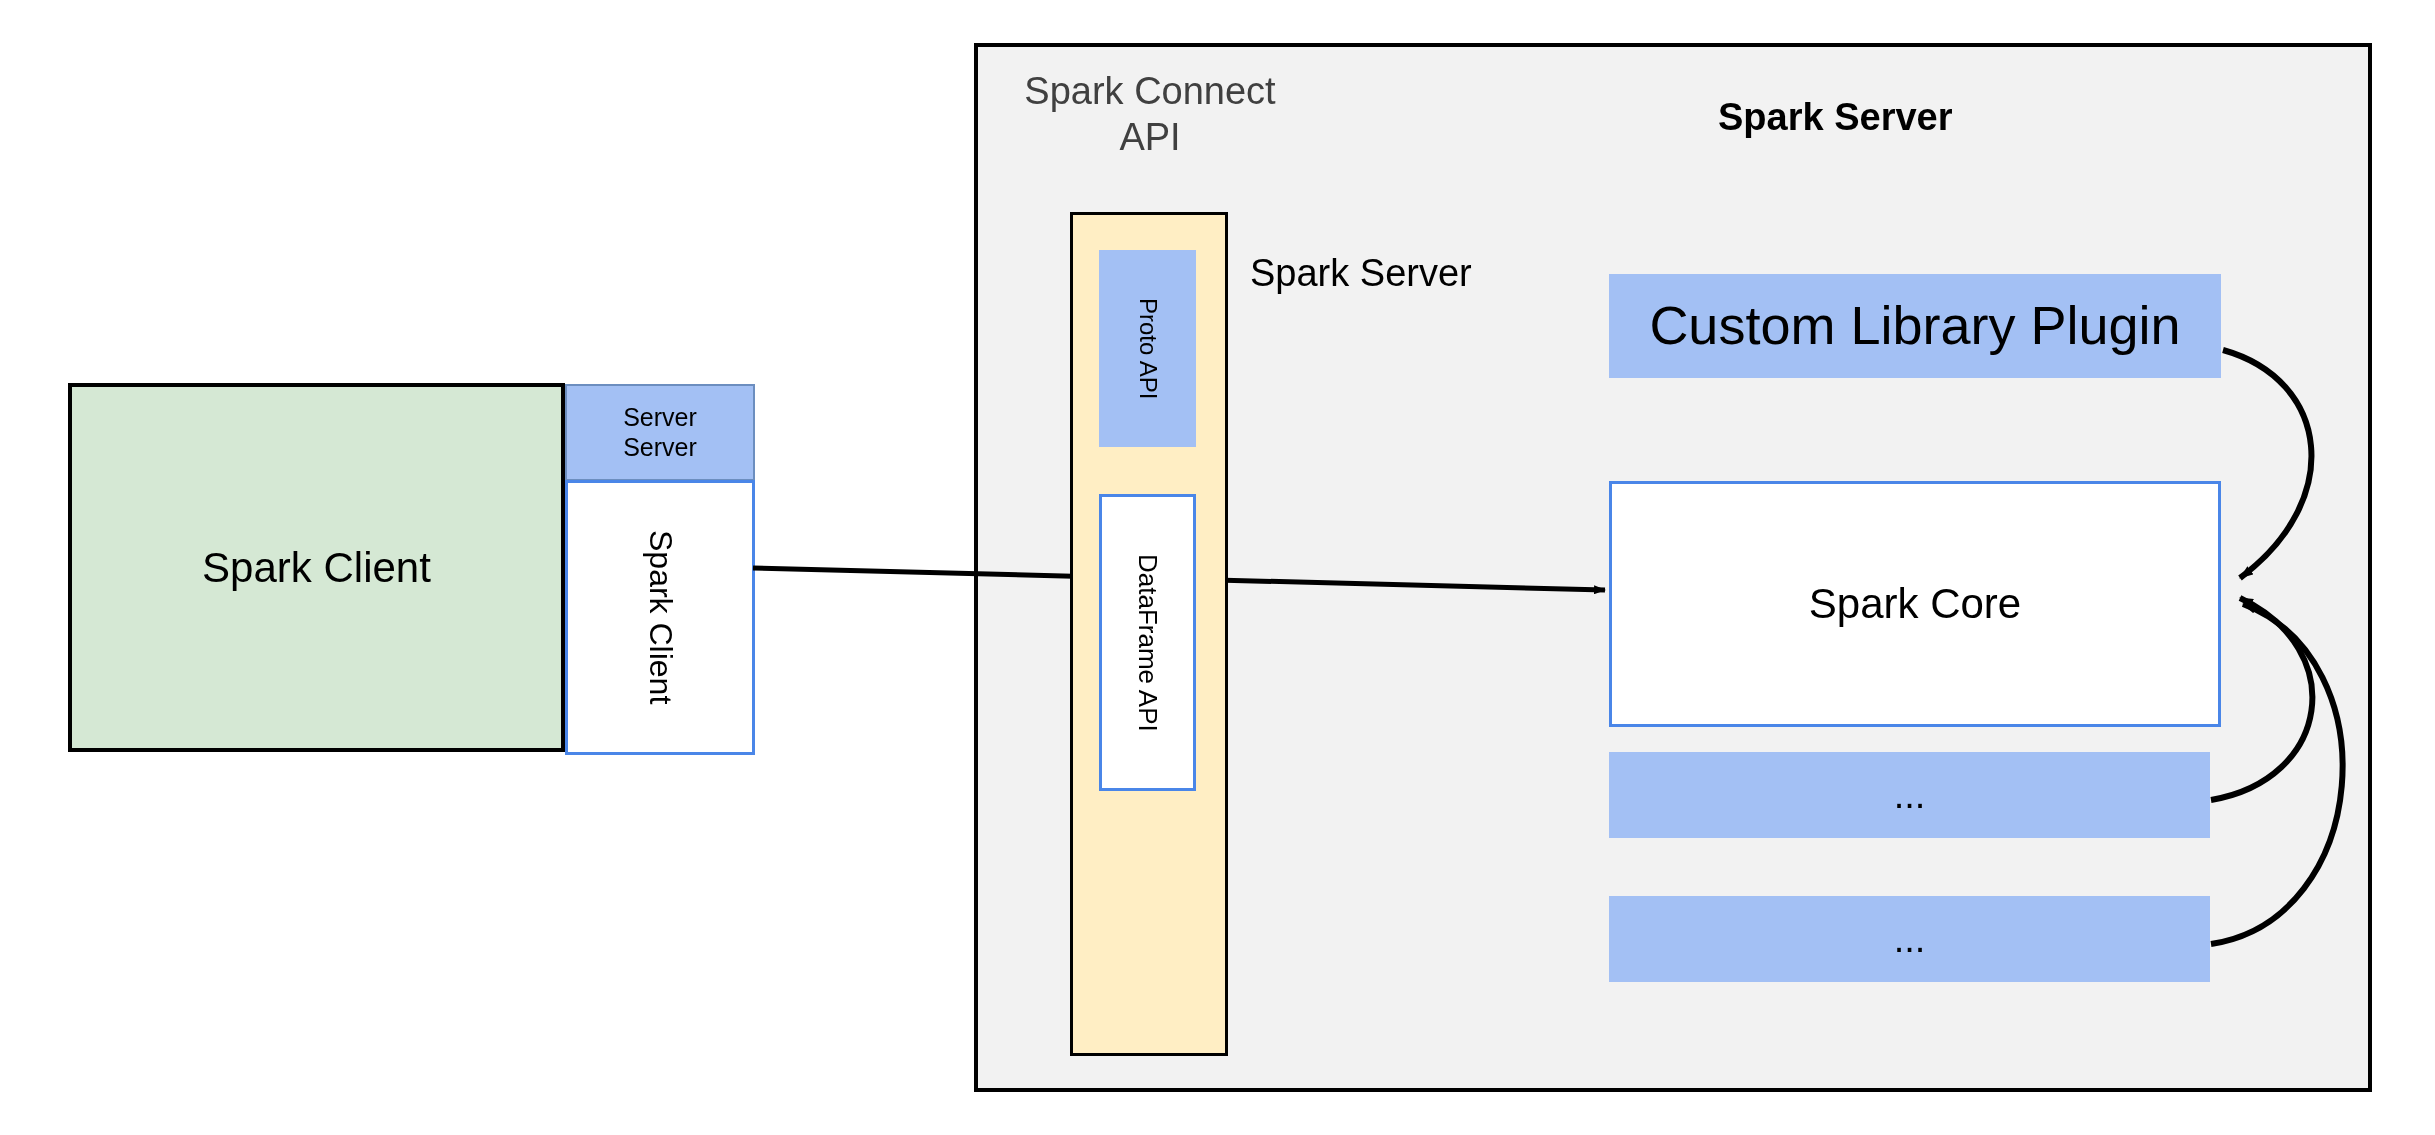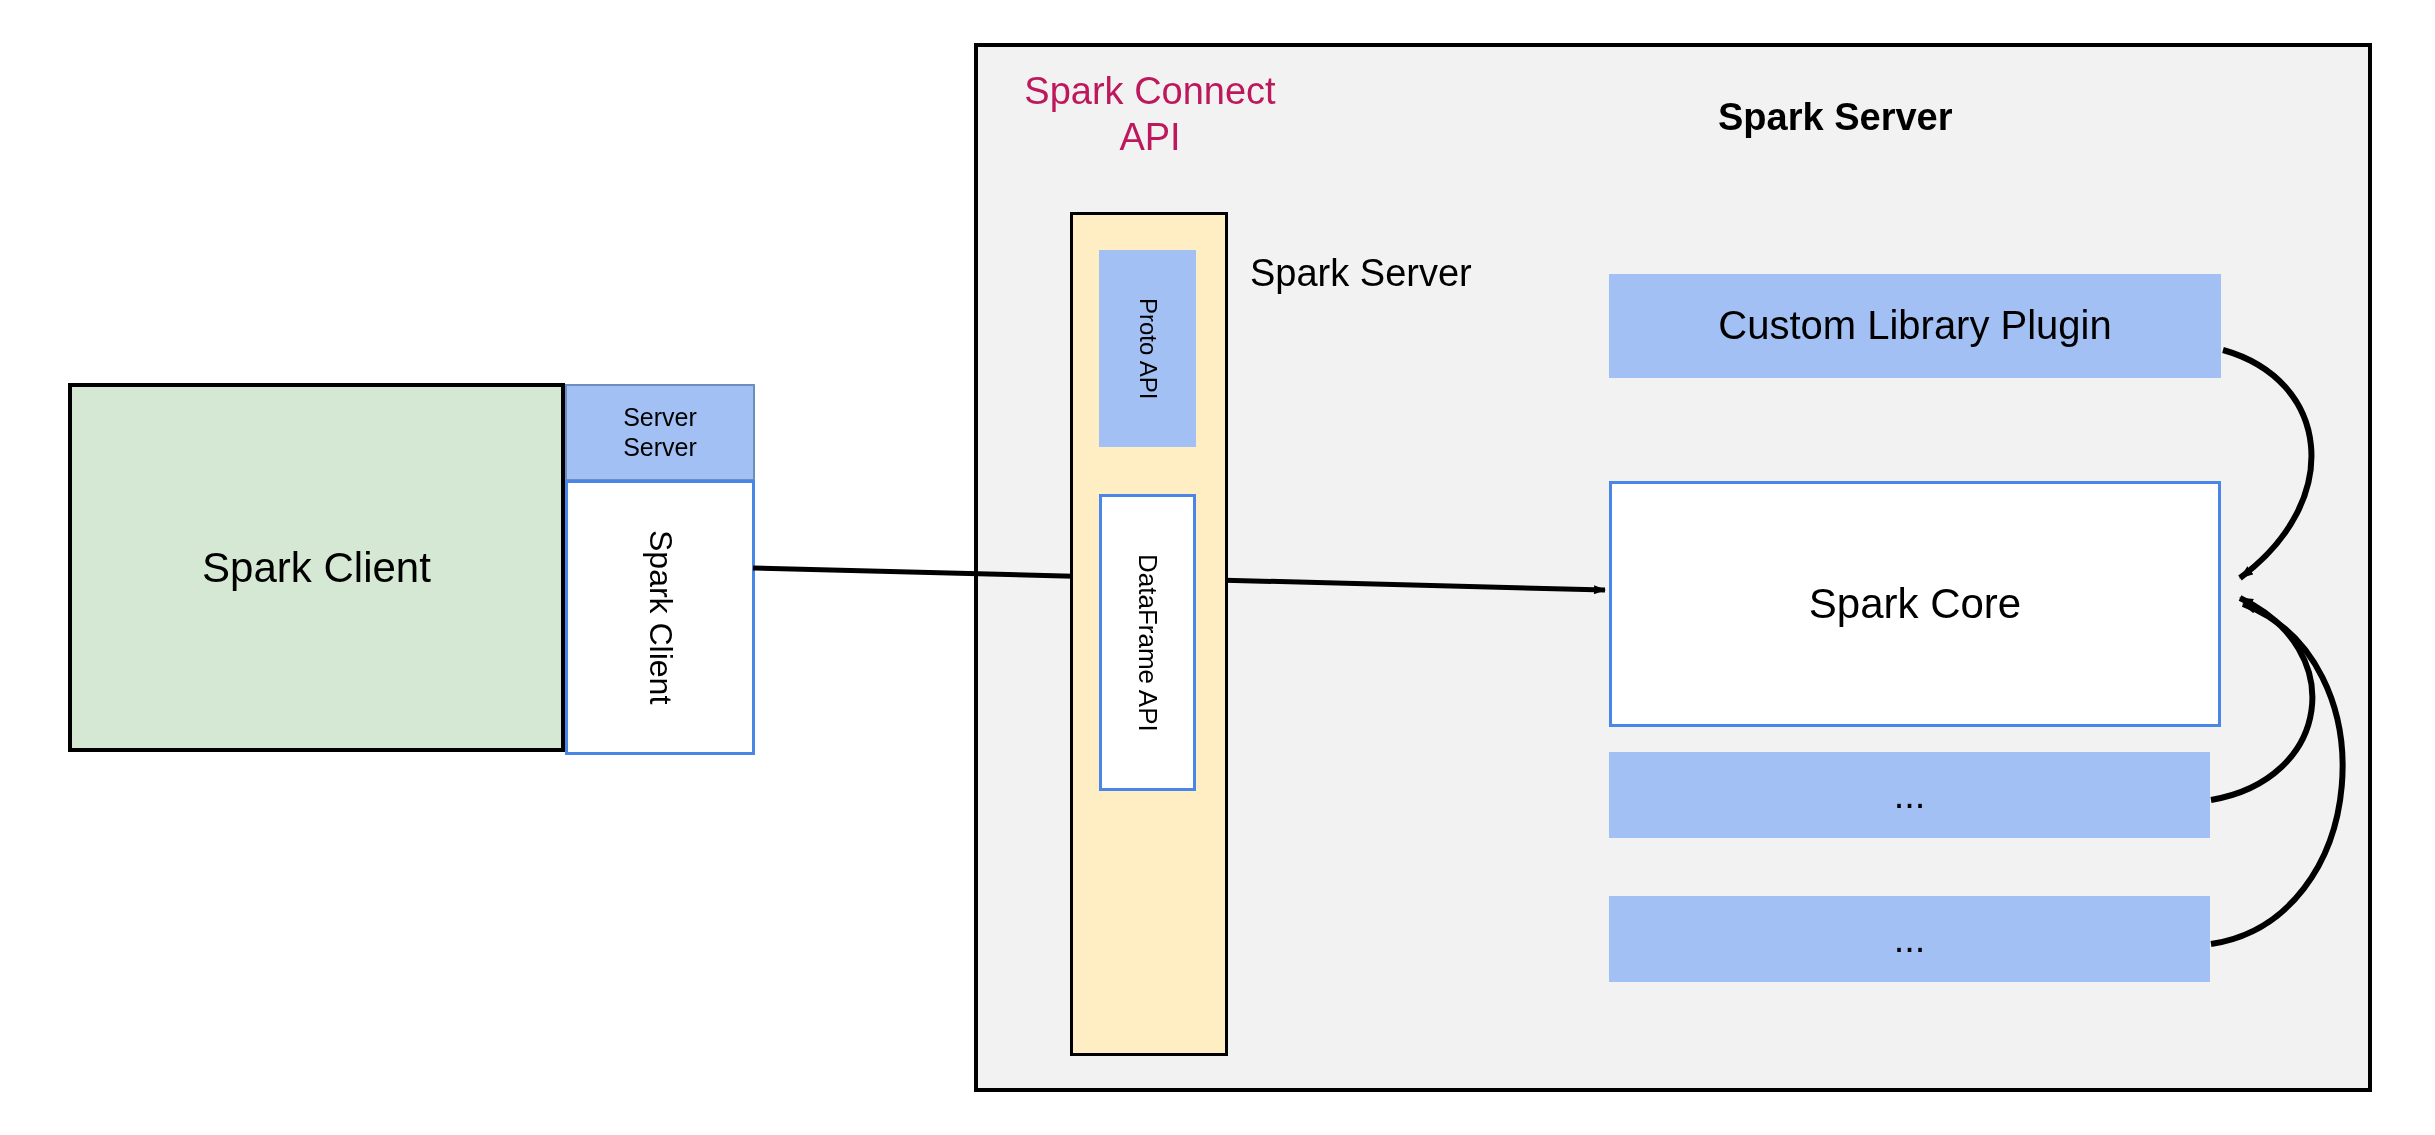--- a/index.html
+++ b/index.html
@@ -84,21 +84,21 @@
     z-index: 1;
   }
 
   #connect-api-label {
     position: absolute;
     left: 1000px;
     top: 68px;
     width: 300px;
     font-size: 38px;
     text-align: center;
-    color: #be185d;
+    color: #404040;
     line-height: 1.22;
     z-index: 4;
   }
 
   #server-title {
     position: absolute;
     left: 1718px;
     top: 96px;
     font-size: 38px;
     font-weight: bold;
@@ -156,21 +156,21 @@
     white-space: nowrap;
   }
 
   
   #custom-plugin {
     left: 1609px;
     top: 274px;
     width: 612px;
     height: 104px;
     background: #a3c0f4;
-    font-size: 40px;
+    font-size: 54px;
     z-index: 5;
   }
   #spark-core {
     left: 1609px;
     top: 481px;
     width: 612px;
     height: 246px;
     background: #ffffff;
     border: 3px solid #4a86e8;
     font-size: 42px;

